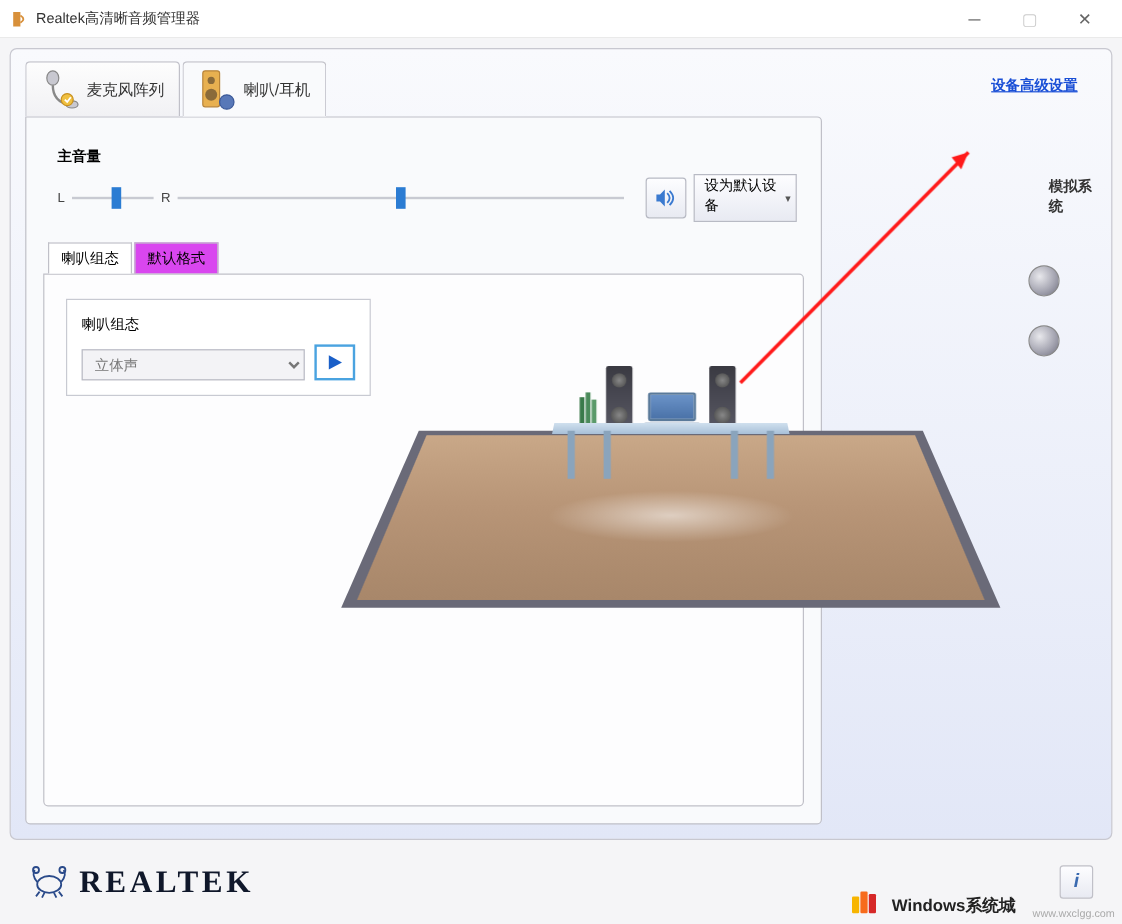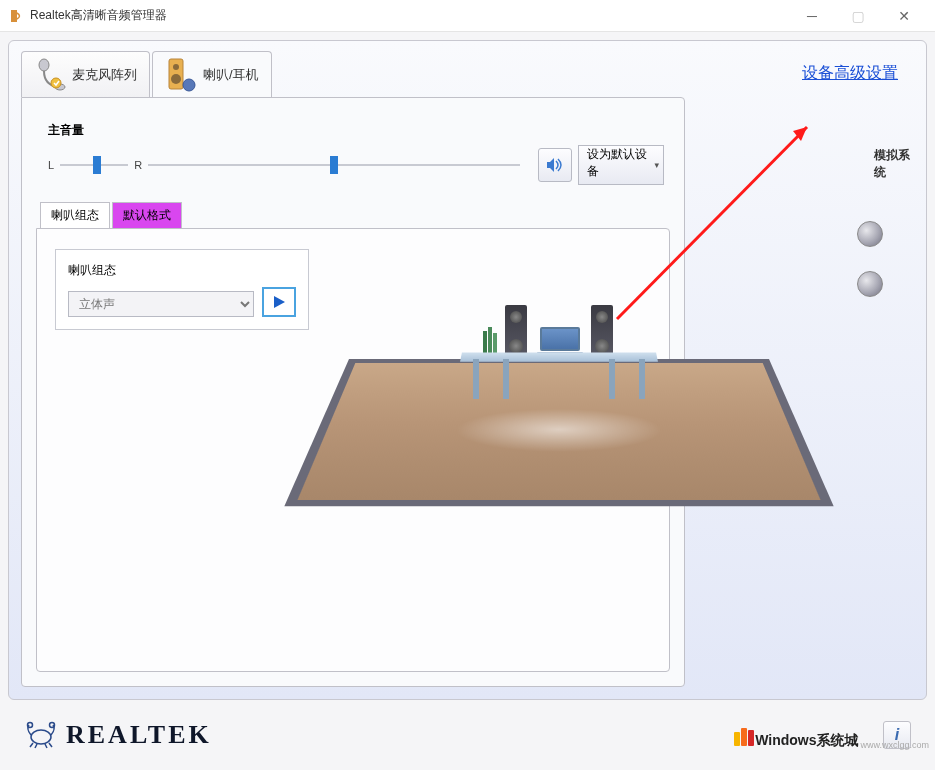--- a/index.html
+++ b/index.html
@@ -17,21 +17,21 @@
 .frame { position: absolute; top: 32px; left: 0; right: 0; bottom: 0; background: #f5f5f7; }
 .outerpanel { position: absolute; top: 8px; left: 8px; right: 8px; bottom: 70px; background: linear-gradient(180deg, #f9fafd 0%, #e2e7f7 100%); border: 1px solid #c8c8d0; border-radius: 6px; }
 
 
 .tabs { position: absolute; top: 10px; left: 12px; display: flex; gap: 2px; }
 .tab { display: flex; align-items: center; padding: 6px 12px; background: linear-gradient(#fdfdfd, #f1f1f4); border: 1px solid #c0c0c8; border-bottom: none; border-radius: 4px 4px 0 0; font-size: 13px; color: #333; cursor: pointer; height: 46px; }
 .tab.active { background: #f9fafc; position: relative; z-index: 2; }
 .tab .tab-icon { width: 32px; height: 36px; margin-right: 6px; }
 
 
-.adv-link { position: absolute; top: 22px; right: 28px; font-size: 16px; color: #1a4fd6; text-decoration: underline; cursor: pointer; font-weight: normal; }
+.adv-link { position: absolute; top: 22px; right: 28px; font-size: 12px; color: #1a4fd6; text-decoration: underline; cursor: pointer; font-weight: bold; }
 
 
 .content { position: absolute; top: 56px; left: 12px; bottom: 12px; width: 664px; background: #f9fafc; border: 1px solid #c0c0c8; border-radius: 0 4px 4px 4px; }
 
 
 .vol-section { position: absolute; top: 24px; left: 26px; right: 20px; }
 .vol-label { font-size: 12px; font-weight: bold; margin-bottom: 6px; }
 .vol-row { display: flex; align-items: center; gap: 6px; }
 .vol-row .ch { font-size: 11px; color: #444; }
 .slider { position: relative; height: 18px; background: transparent; }
@@ -91,21 +91,21 @@
 
 .arrow { position: absolute; top: 68px; right: 99px; width: 220px; height: 220px; pointer-events: none; z-index: 10; }
 
 
 .footer { position: absolute; left: 8px; right: 8px; bottom: 8px; height: 54px; display: flex; align-items: center; padding: 0 16px; }
 .logo { display: flex; align-items: center; gap: 8px; }
 .logo-text { font-family: Georgia, serif; font-size: 26px; letter-spacing: 3px; color: #0f172a; font-weight: bold; font-variant: small-caps; }
 .info-btn { margin-left: auto; width: 28px; height: 28px; border: 1px solid #c0c0c8; border-radius: 3px; background: linear-gradient(#fdfdff,#e8eaf2); display: flex; align-items: center; justify-content: center; cursor: pointer; font-style: italic; font-family: Georgia, serif; color: #3a6ab0; font-weight: bold; }
 
 
-.wm { position: absolute; right: 6px; bottom: 20px; display: flex; align-items: flex-end; gap: 0; z-index: 50; }
+.wm { position: absolute; right: 6px; bottom: 4px; display: flex; align-items: center; gap: 12px; z-index: 50; }
 .wm .bars span { display: inline-block; width: 6px; height: 18px; margin-right: 1px; border-radius: 1px; }
 .wm .bars span:nth-child(1){ background:#f7b500; height:14px; }
 .wm .bars span:nth-child(2){ background:#f76b1c; height:18px; }
 .wm .bars span:nth-child(3){ background:#d62828; height:16px; }
 .wm .txt { font-size: 14px; font-weight: bold; color: #222; }
 .wm .sub { font-size: 9px; color: #aaa; margin-left: 2px; align-self: flex-end; }
 
 [data-bind]:empty::before { content: ""; }
 </style>
 </head>

